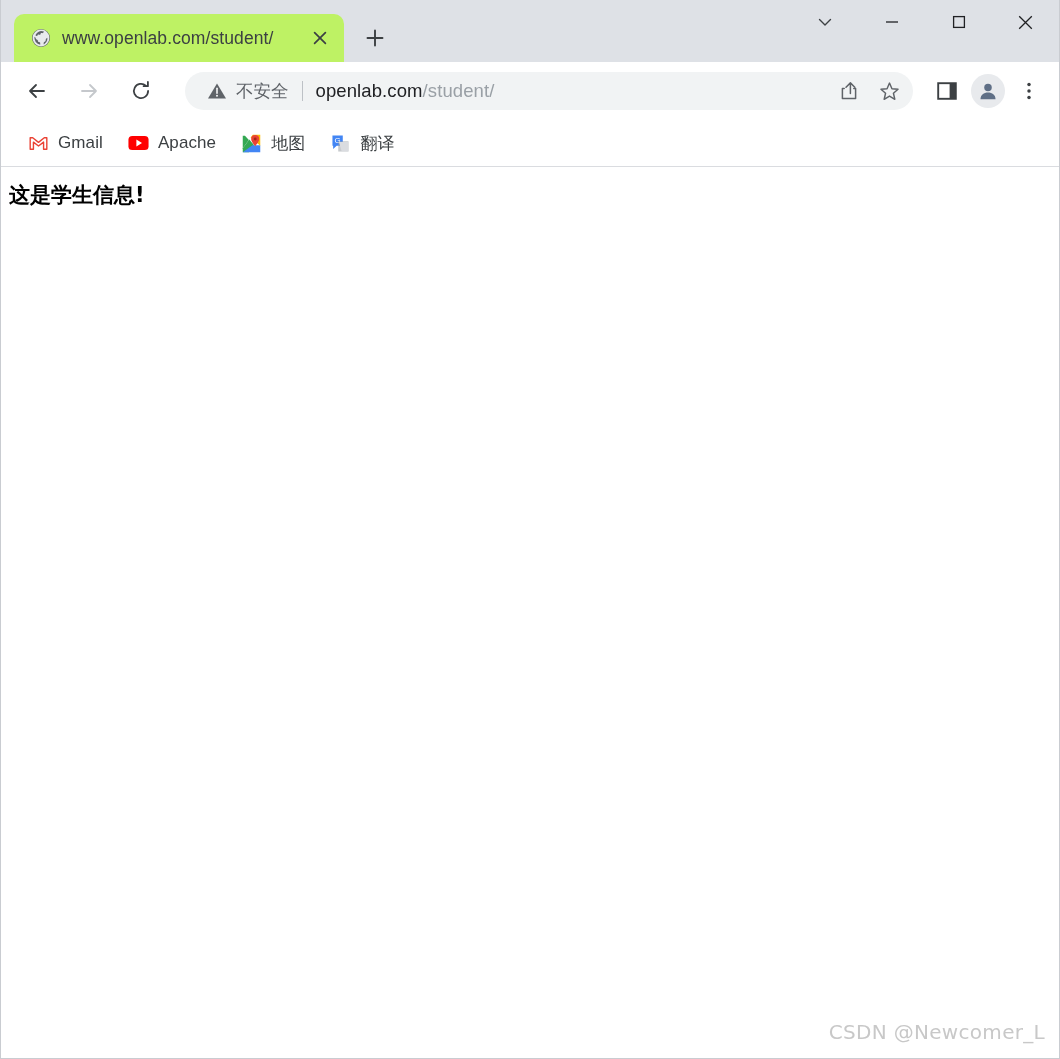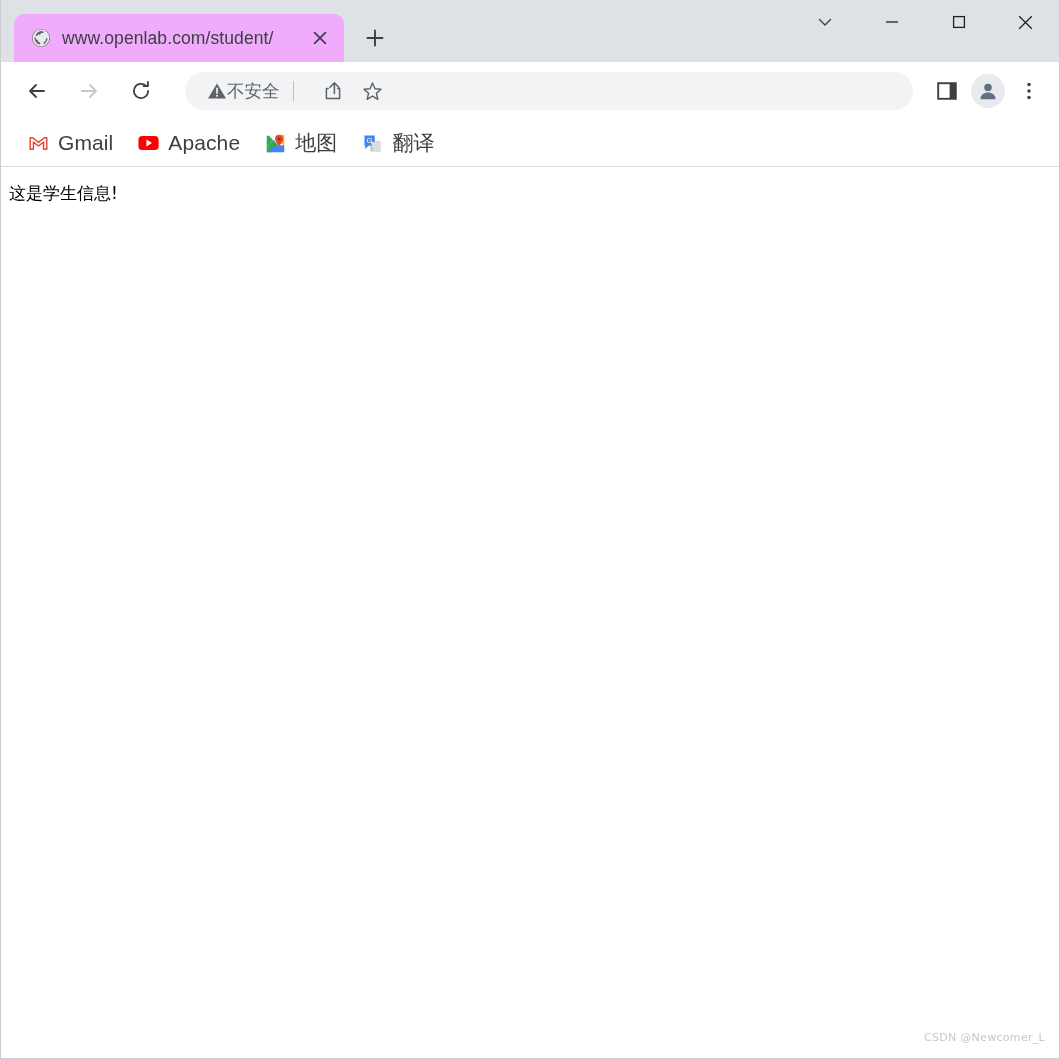--- a/index.html
+++ b/index.html
@@ -43,21 +43,21 @@
     flex: 1;
     min-width: 0;
   }
   .tab {
     position: relative;
     display: flex;
     align-items: center;
     height: 48px;
     width: 330px;
     box-sizing: border-box;
-    background: #f0abfc;
+    background: #bef264;
     border-radius: 10px 10px 0 0;
     padding: 0 10px 0 17px;
     gap: 11px;
   }
   .tab-favicon {
     width: 20px;
     height: 20px;
     flex: 0 0 20px;
     position: relative;
   }
@@ -129,20 +129,21 @@
     border-radius: 19px;
     display: flex;
     align-items: center;
     padding: 0 6px 0 22px;
     margin: 0 6px 0 12px;
     min-width: 0;
   }
   .security-chip {
     display: flex;
     align-items: center;
+    gap: 9px;
     flex: 0 0 auto;
   }
   .security-text {
     font-size: 17.5px;
     color: #5f6368;
     white-space: nowrap;
   }
   .omnibox-divider {
     width: 1px;
     height: 20px;
@@ -210,21 +211,21 @@
   .bookmark {
     display: flex;
     align-items: center;
     gap: 9px;
     padding: 5px 9px;
     border-radius: 4px;
     margin-right: 7px;
     white-space: nowrap;
   }
   .bookmark-label {
-    font-size: 21px;
+    font-size: 17px;
     color: #3c4043;
     letter-spacing: 0.1px;
   }
   .bm-icon {
     width: 21px;
     height: 21px;
     flex: 0 0 21px;
     display: flex;
     align-items: center;
     justify-content: center;
@@ -236,31 +237,31 @@
     position: relative;
     height: 891px;
     background: #ffffff;
     overflow: hidden;
   }
   .page-body {
     padding: 16px 8px 8px 8px;
     font-family: "DejaVu Sans", "Liberation Sans", sans-serif;
   }
   .page-heading {
-    font-size: 17px;
+    font-size: 21px;
     color: #000000;
     line-height: 1.2;
     margin: 0;
-    font-weight: normal;
+    font-weight: bold;
   }
   .watermark {
     position: absolute;
     right: 14px;
     bottom: 14px;
-    font-size: 11px;
+    font-size: 20px;
     color: #c8c8c8;
     letter-spacing: 0.3px;
     font-family: "DejaVu Sans", "Liberation Sans", sans-serif;
   }
 
   
   .globe-ico { width: 20px; height: 20px; display:block; }
   svg { display: block; }
 </style>
 </head>
@@ -344,20 +345,21 @@
         <span>
           <svg width="20" height="20" viewBox="0 0 20 20">
             <path d="M10 2.4 L19 17.4 L1 17.4 Z" fill="#5f6368"></path>
             <path d="M10 7.2 L10 12.2" stroke="#ffffff" stroke-width="1.5" stroke-linecap="round"></path>
             <circle cx="10" cy="14.7" r="0.95" fill="#ffffff"></circle>
           </svg>
         </span>
         <span class="security-text">不安全</span>
       </span>
       <span class="omnibox-divider"></span>
+      <span class="url-text"><span class="url-host">openlab.com</span><span>/student/</span></span>
       <span class="omnibox-actions">
         <span class="icon-btn">
           <svg width="22" height="22" viewBox="0 0 22 22">
             <path d="M6.2 8.5 H4.4 V18.6 H17.6 V8.5 H15.8" stroke="#5f6368" stroke-width="1.5" fill="none" stroke-linecap="round" stroke-linejoin="round"></path>
             <path d="M8 7.2 L12.4 2.9 L16.8 7.2" stroke="#5f6368" stroke-width="1.5" fill="none" stroke-linecap="round" stroke-linejoin="round"></path>
             <path d="M12.4 3.4 L12.4 13.4" stroke="#5f6368" stroke-width="1.5" fill="none" stroke-linecap="round"></path>
           </svg>
         </span>
         <span class="icon-btn">
           <svg width="23" height="23" viewBox="0 0 24 24">

